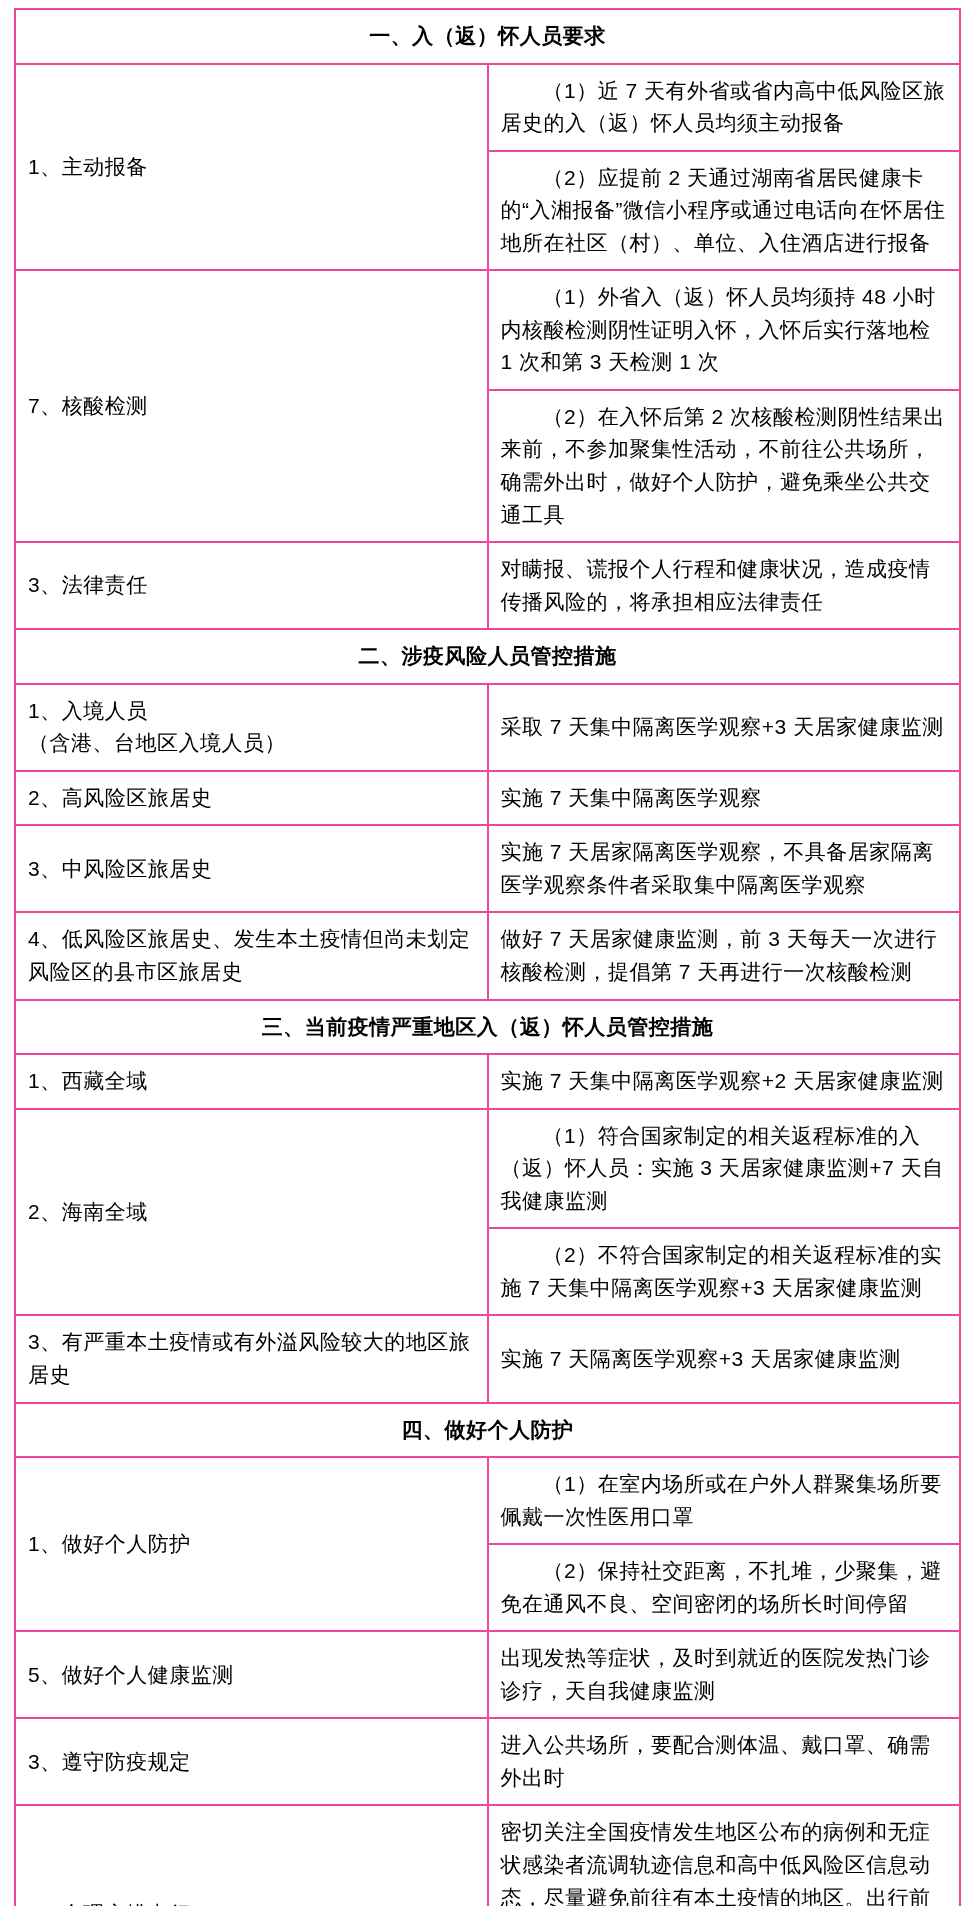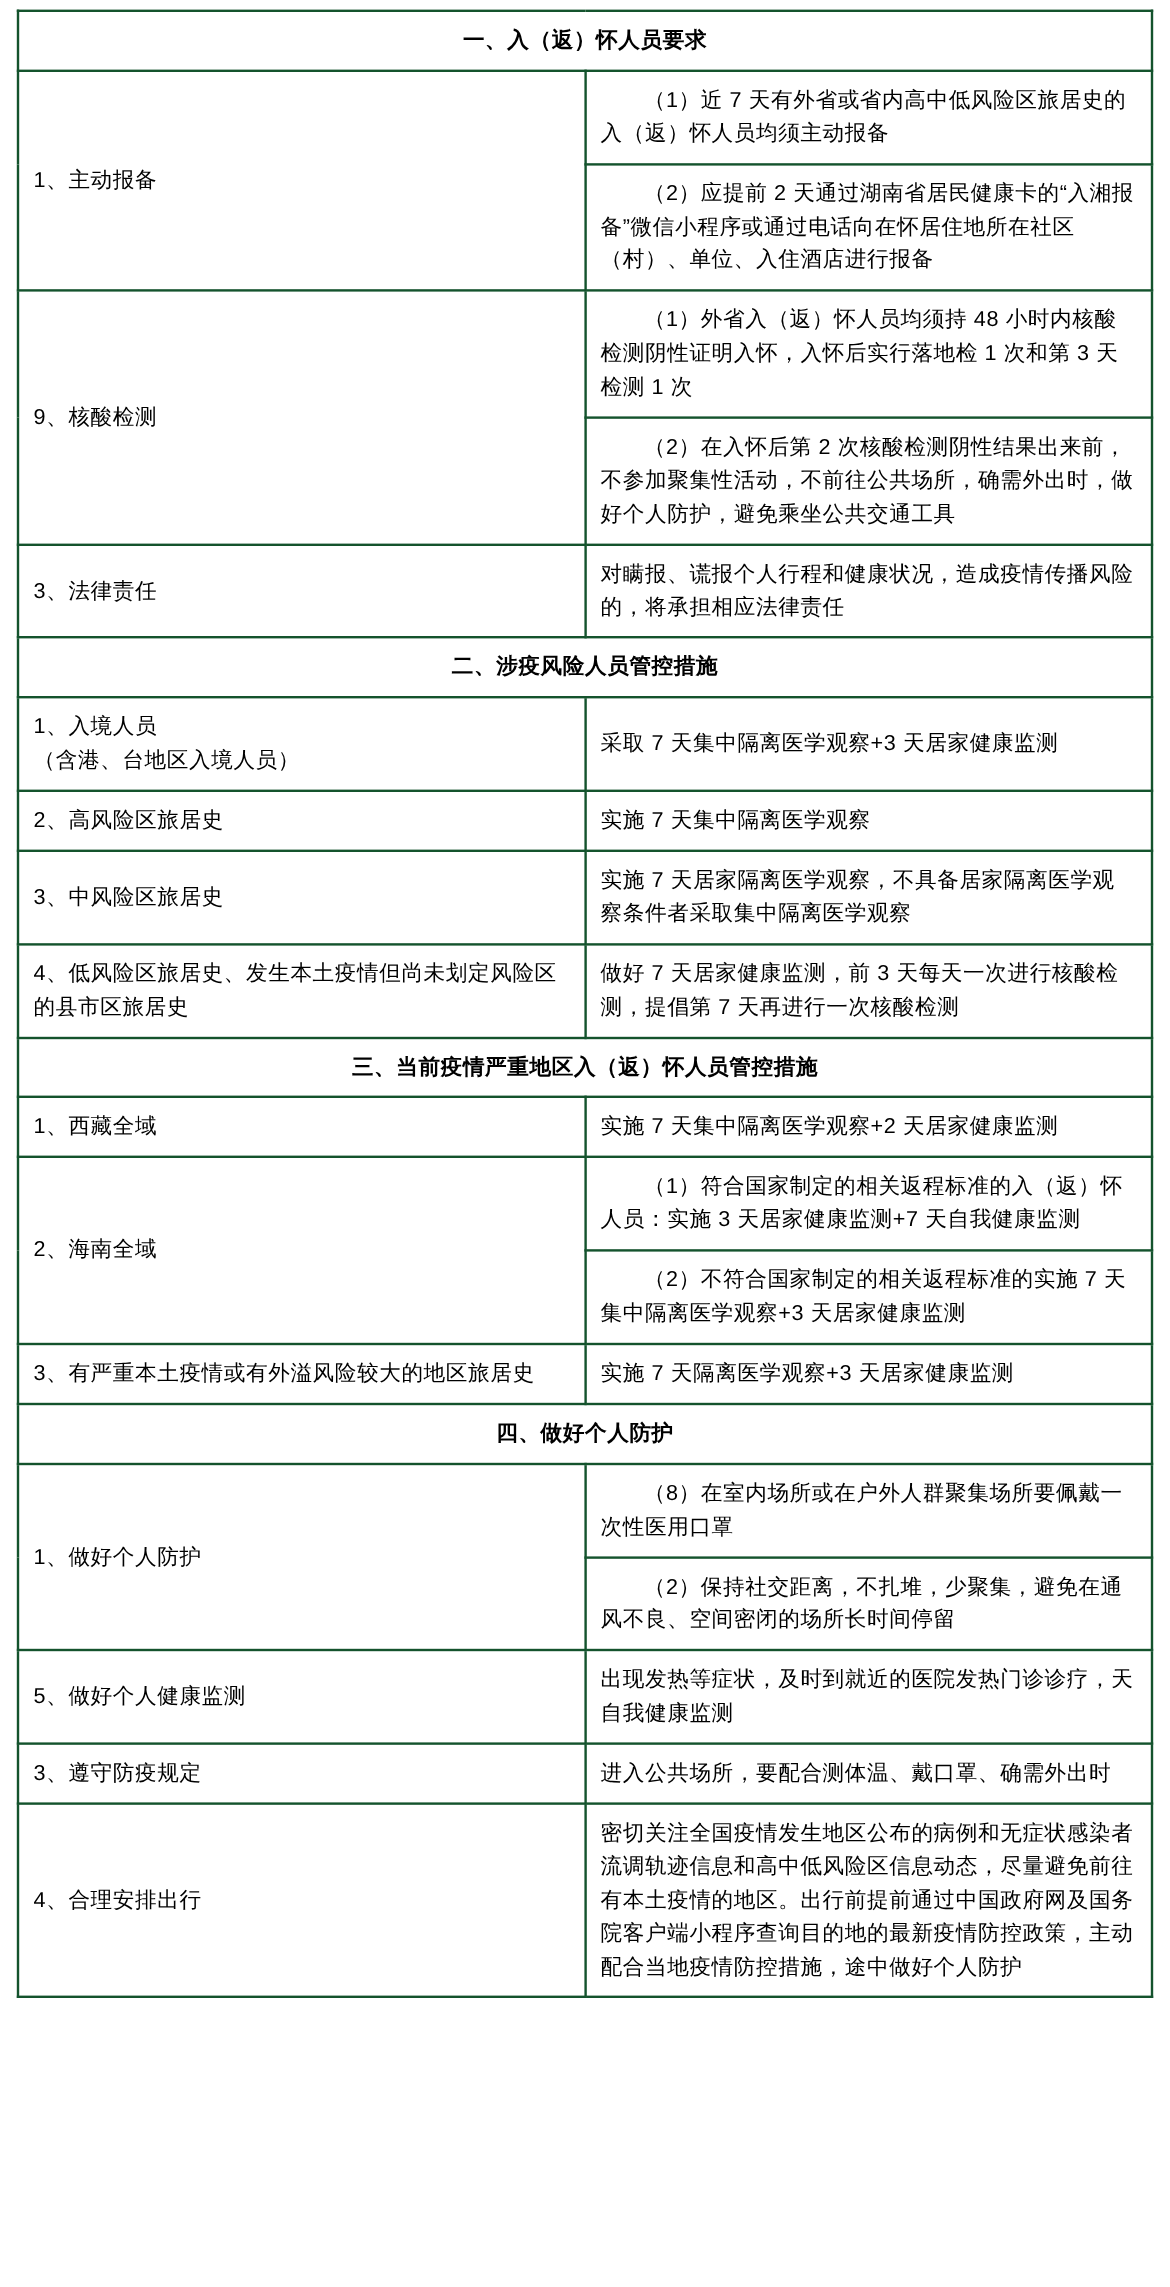--- a/index.html
+++ b/index.html
@@ -17,24 +17,24 @@
     box-sizing: border-box;
     padding: 8px 14px 0 14px;
     background: #fff;
   }
   table.doc {
     width: 947px;
     border-collapse: collapse;
     table-layout: fixed;
   }
   table.doc td {
-    border: 2px solid #14532d;
+    border: 2px solid #ec4899;
     vertical-align: middle;
     padding: 10px 12px;
-    font-size: 18px;
+    font-size: 21px;
     line-height: 1.55;
     letter-spacing: 0.5px;
   }
   td.section {
     text-align: center;
     font-size: 31px;
     font-weight: bold;
     letter-spacing: 3px;
     padding: 12px 6px;
   }
@@ -63,21 +63,21 @@
         <td class="section" colspan="2">一、入（返）怀人员要求</td>
       </tr>
       <tr>
         <td class="label" rowspan="2">1、主动报备</td>
         <td class="body indent">（1）近 7 天有外省或省内高中低风险区旅居史的入（返）怀人员均须主动报备</td>
       </tr>
       <tr>
         <td class="body indent">（2）应提前 2 天通过湖南省居民健康卡的“入湘报备”微信小程序或通过电话向在怀居住地所在社区（村）、单位、入住酒店进行报备</td>
       </tr>
       <tr>
-        <td class="label" rowspan="2">9、核酸检测</td>
+        <td class="label" rowspan="2">7、核酸检测</td>
         <td class="body indent">（1）外省入（返）怀人员均须持 48 小时内核酸检测阴性证明入怀，入怀后实行落地检 1 次和第 3 天检测 1 次</td>
       </tr>
       <tr>
         <td class="body indent">（2）在入怀后第 2 次核酸检测阴性结果出来前，不参加聚集性活动，不前往公共场所，确需外出时，做好个人防护，避免乘坐公共交通工具</td>
       </tr>
       <tr>
         <td class="label">3、法律责任</td>
         <td class="body">对瞒报、谎报个人行程和健康状况，造成疫情传播风险的，将承担相应法律责任</td>
       </tr>
 
@@ -119,21 +119,21 @@
       <tr>
         <td class="label">3、有严重本土疫情或有外溢风险较大的地区旅居史</td>
         <td class="body">实施 7 天隔离医学观察+3 天居家健康监测</td>
       </tr>
 
       <tr>
         <td class="section" colspan="2">四、做好个人防护</td>
       </tr>
       <tr>
         <td class="label" rowspan="2">1、做好个人防护</td>
-        <td class="body indent">（8）在室内场所或在户外人群聚集场所要佩戴一次性医用口罩</td>
+        <td class="body indent">（1）在室内场所或在户外人群聚集场所要佩戴一次性医用口罩</td>
       </tr>
       <tr>
         <td class="body indent">（2）保持社交距离，不扎堆，少聚集，避免在通风不良、空间密闭的场所长时间停留</td>
       </tr>
       <tr>
         <td class="label">5、做好个人健康监测</td>
         <td class="body">出现发热等症状，及时到就近的医院发热门诊诊疗，天自我健康监测</td>
       </tr>
       <tr>
         <td class="label">3、遵守防疫规定</td>

